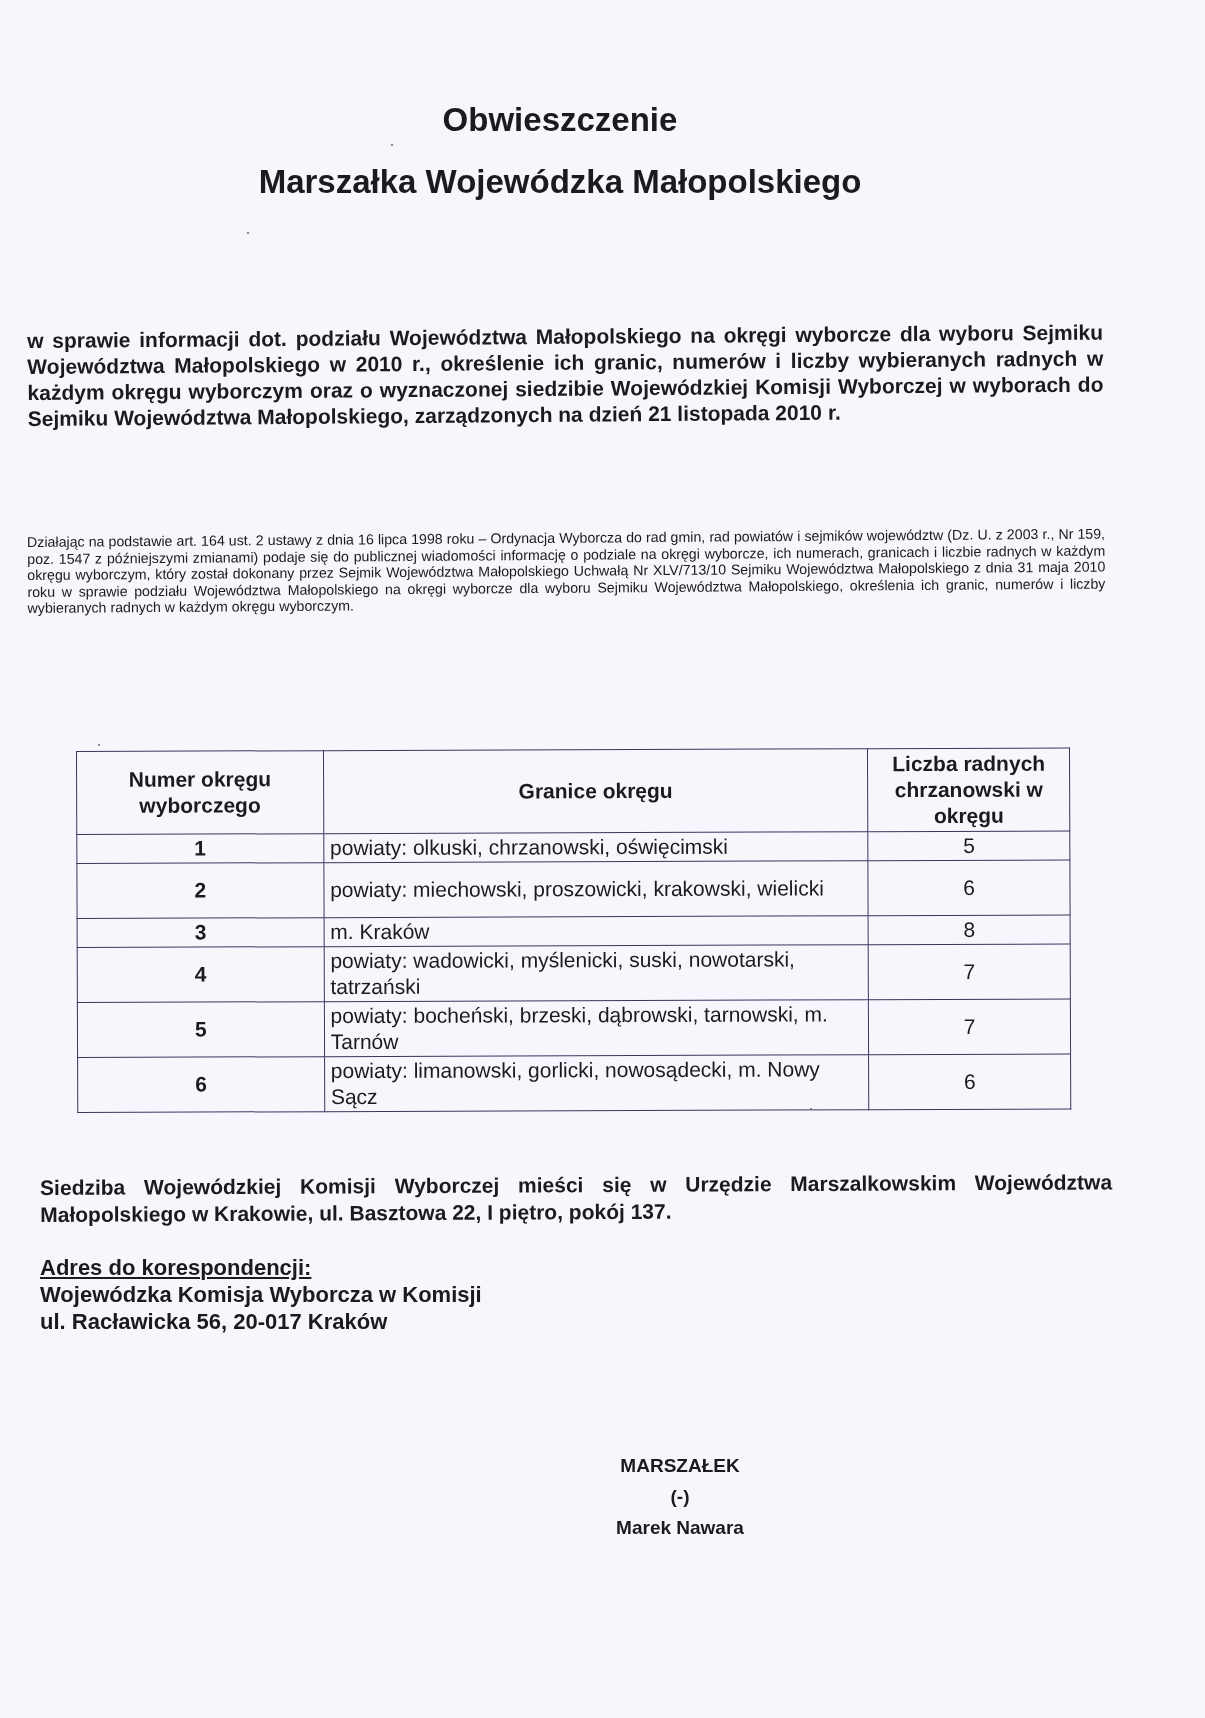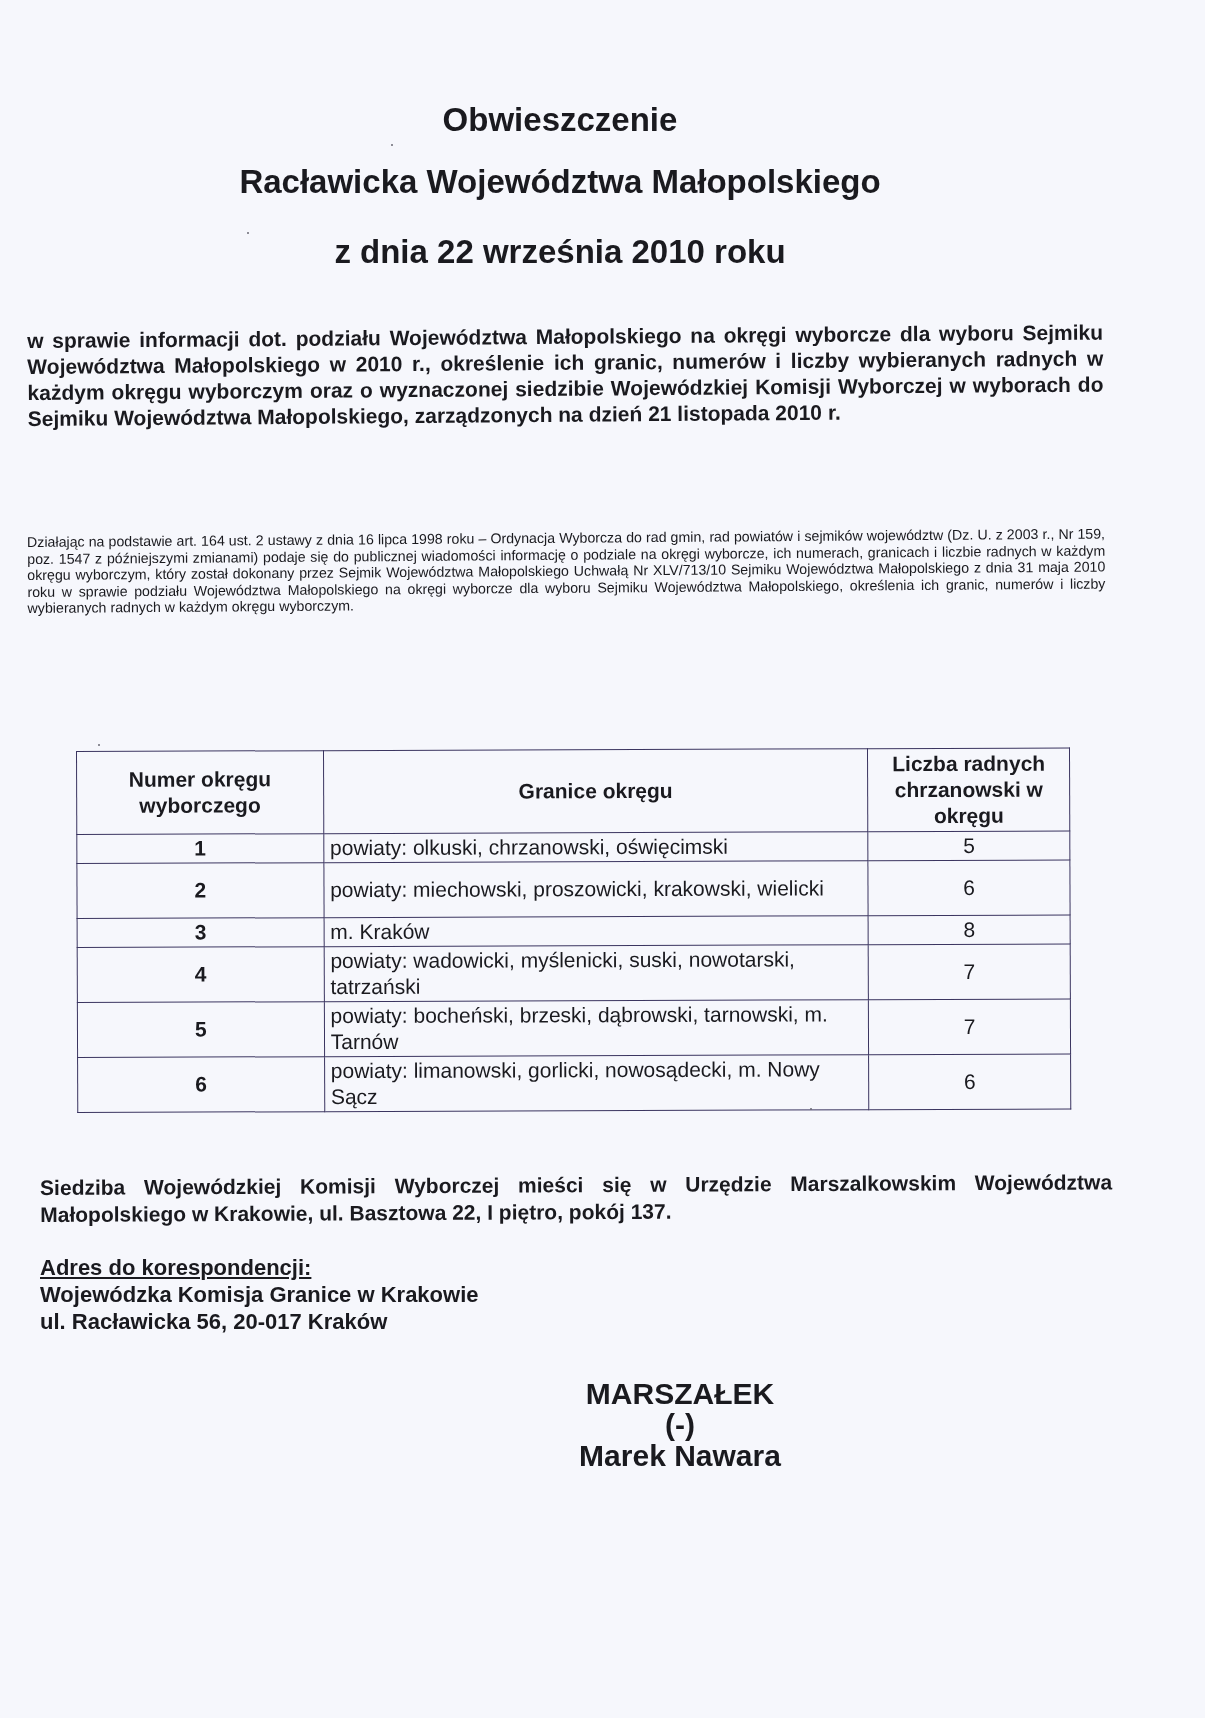--- a/index.html
+++ b/index.html
@@ -116,44 +116,43 @@
     }
     .correspondence .heading {
       text-decoration: underline;
       display: block;
     }
     .correspondence .line { display: block; }
 
     .signature {
       position: absolute;
       left: 430px;
-      top: 1378px;
+      top: 1450px;
       width: 500px;
       text-align: center;
-      font-size: 30px;
+      font-size: 19px;
       font-weight: bold;
       line-height: 31px;
     }
     .signature .line { display: block; }
 
     .speck {
       position: absolute;
       width: 2px; height: 2px;
       border-radius: 1px;
       background: #6a6a74;
     }
   </style>
 </head>
 <body>
 
 <div class="page">
 
   <div class="title-block title-1">Obwieszczenie</div>
-  <div class="title-block title-2">Racławicka Województwa Małopolskiego</div>
-  <div class="title-block title-3">z dnia 22 września 2010 roku</div>
+  <div class="title-block title-2">Marszałka Wojewódzka Małopolskiego</div>
 
   <p class="subject" style="margin:0">w sprawie informacji dot. podziału Województwa Małopolskiego na okręgi wyborcze dla wyboru Sejmiku Województwa Małopolskiego w 2010 r., określenie ich granic, numerów i liczby wybieranych radnych w każdym okręgu wyborczym oraz o wyznaczonej siedzibie Wojewódzkiej Komisji Wyborczej w wyborach do Sejmiku Województwa Małopolskiego, zarządzonych na dzień 21 listopada 2010 r.</p>
 
   <p class="legal-basis" style="margin:0">Działając na podstawie art. 164 ust. 2 ustawy z dnia 16 lipca 1998 roku – Ordynacja Wyborcza do rad gmin, rad powiatów i sejmików województw (Dz. U. z 2003 r., Nr 159, poz. 1547 z późniejszymi zmianami) podaje się do publicznej wiadomości informację o podziale na okręgi wyborcze, ich numerach, granicach i liczbie radnych w każdym okręgu wyborczym, który został dokonany przez Sejmik Województwa Małopolskiego Uchwałą Nr XLV/713/10 Sejmiku Województwa Małopolskiego z dnia 31 maja 2010 roku w sprawie podziału Województwa Małopolskiego na okręgi wyborcze dla wyboru Sejmiku Województwa Małopolskiego, określenia ich granic, numerów i liczby wybieranych radnych w każdym okręgu wyborczym.</p>
 
   <table class="district-table">
     <thead>
       <tr>
         <th class="col-num">Numer okręgu wyborczego</th>
         <th class="col-bounds" style="text-align:center">Granice okręgu</th>
@@ -191,21 +190,21 @@
         <td class="col-bounds">powiaty: limanowski, gorlicki, nowosądecki, m. Nowy Sącz</td>
         <td class="col-count">6</td>
       </tr>
     </tbody>
   </table>
 
   <p class="seat-info" style="margin:0">Siedziba Wojewódzkiej Komisji Wyborczej mieści się w Urzędzie Marszalkowskim Województwa Małopolskiego w Krakowie, ul. Basztowa 22, I piętro, pokój 137.</p>
 
   <div class="correspondence">
     <span class="heading">Adres do korespondencji:</span>
-    <span class="line">Wojewódzka Komisja Granice w Krakowie</span>
+    <span class="line">Wojewódzka Komisja Wyborcza w Komisji</span>
     <span class="line">ul. Racławicka 56, 20-017 Kraków</span>
   </div>
 
   <div class="signature">
     <span class="line">MARSZAŁEK</span>
     <span class="line">(-)</span>
     <span class="line">Marek Nawara</span>
   </div>
 
   <span class="speck" style="left:391px;top:144px"></span>

